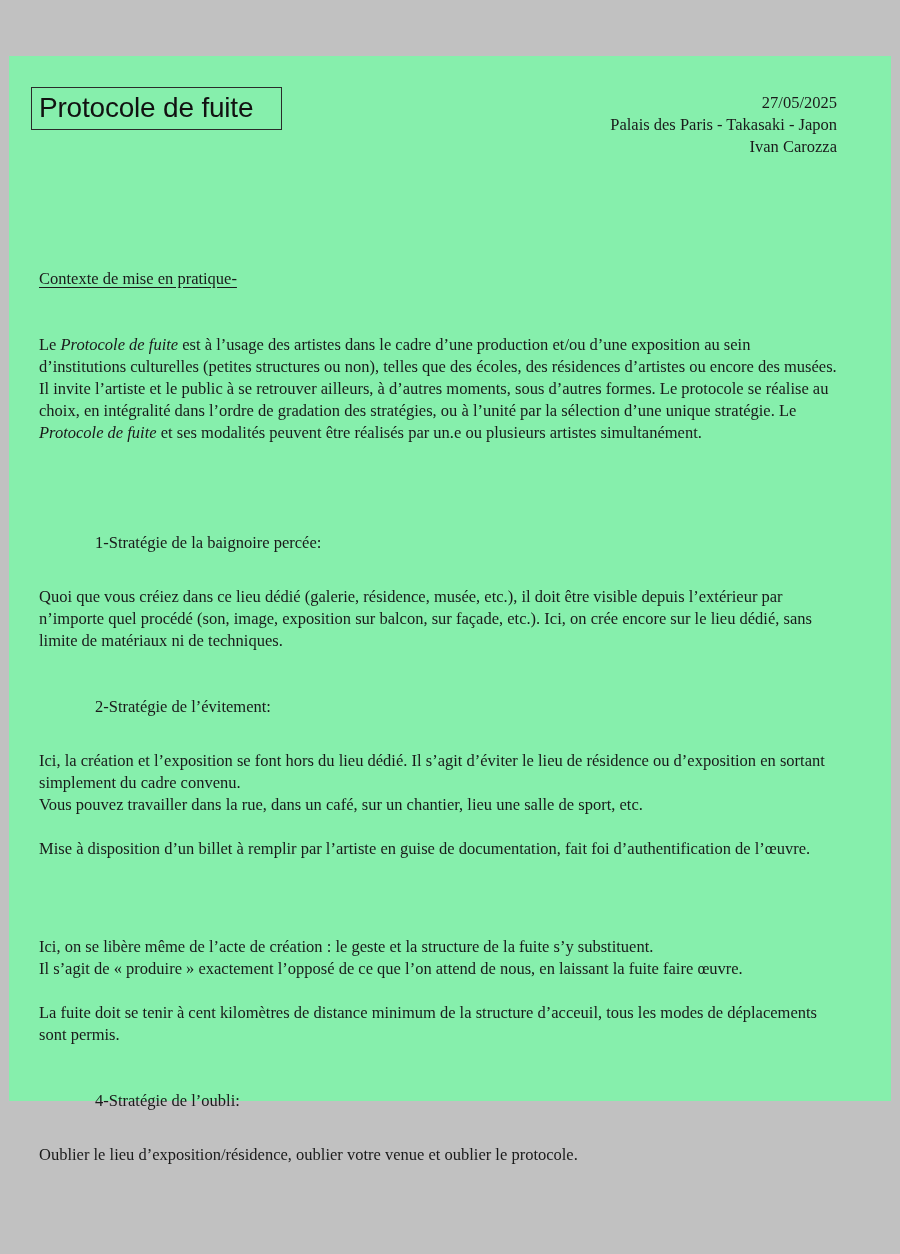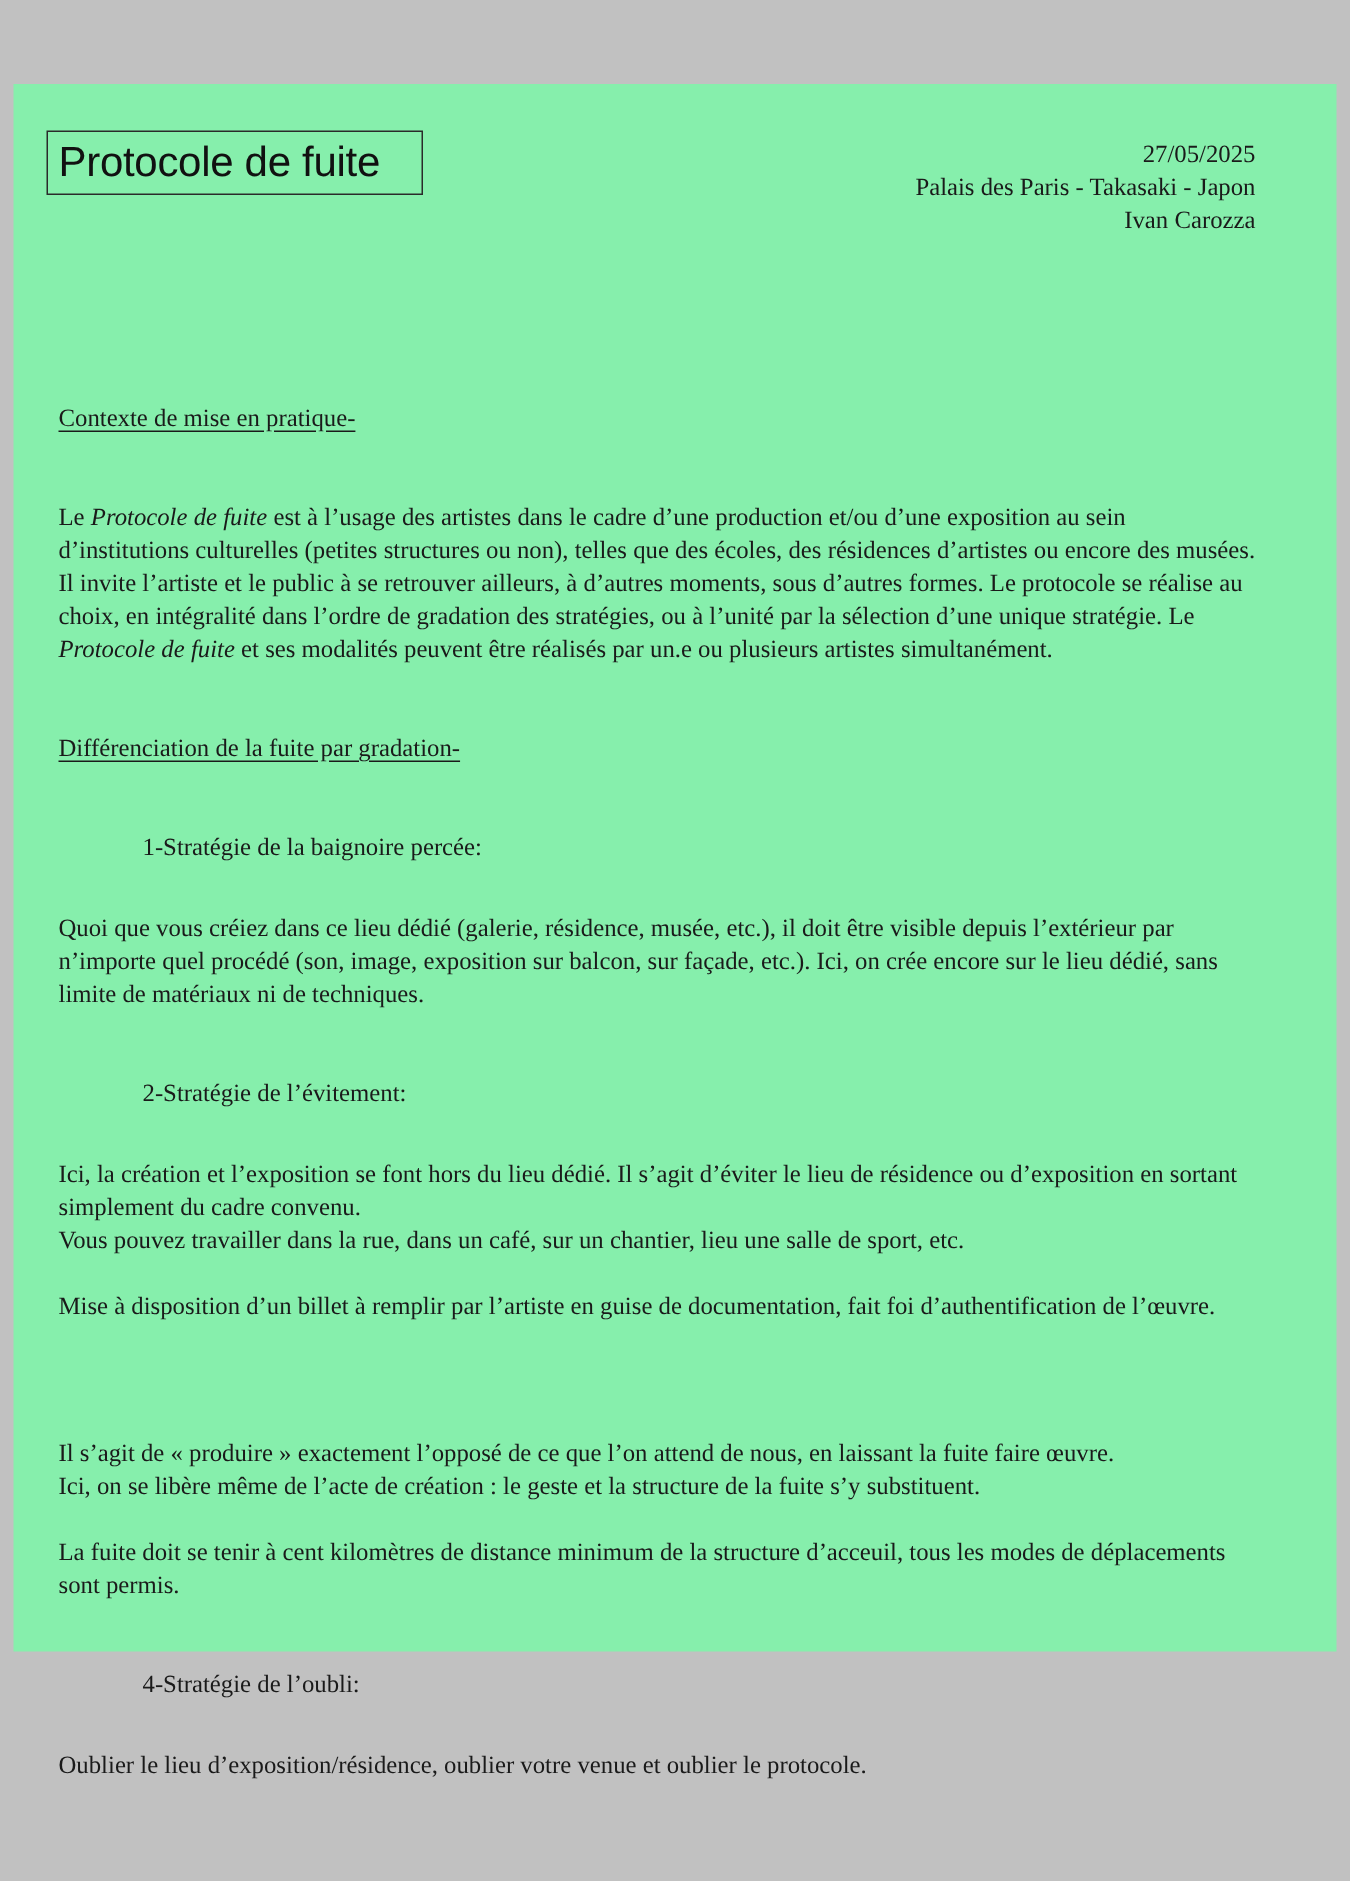--- a/index.html
+++ b/index.html
@@ -73,39 +73,38 @@
   </div>
 
   <div class="content">
 
     <p class="section-heading">Contexte de mise en pratique-</p>
     <div class="gap-l"></div>
 
     <p><span>Le </span><em>Protocole de fuite</em><span> est à l’usage des artistes dans le cadre d’une production et/ou d’une exposition au sein d’institutions culturelles (petites structures ou non), telles que des écoles, des résidences d’artistes ou encore des musées. Il invite l’artiste et le public à se retrouver ailleurs, à d’autres moments, sous d’autres formes. Le protocole se réalise au choix, en intégralité dans l’ordre de gradation des stratégies, ou à l’unité par la sélection d’une unique stratégie. Le </span><em>Protocole de fuite</em><span> et ses modalités peuvent être réalisés par un.e ou plusieurs artistes simultanément.</span></p>
     <div class="gap-l"></div>
 
-    <p class="section-heading">Différenciation de la fuite par gradation-</p>
     <div class="gap-l"></div>
 
     <p class="strategy-title">1-Stratégie de la baignoire percée:</p>
     <div class="gap-m"></div>
     <p>Quoi que vous créiez dans ce lieu dédié (galerie, résidence, musée, etc.), il doit être visible depuis l’extérieur par n’importe quel procédé (son, image, exposition sur balcon, sur façade, etc.). Ici, on crée encore sur le lieu dédié, sans limite de matériaux ni de techniques.</p>
     <div class="gap-l"></div>
 
     <p class="strategy-title">2-Stratégie de l’évitement:</p>
     <div class="gap-m"></div>
     <p>Ici, la création et l’exposition se font hors du lieu dédié. Il s’agit d’éviter le lieu de résidence ou d’exposition en sortant simplement du cadre convenu.</p>
     <p>Vous pouvez travailler dans la rue, dans un café, sur un chantier, lieu une salle de sport, etc.</p>
     <div class="gap-s"></div>
     <p>Mise à disposition d’un billet à remplir par l’artiste en guise de documentation, fait foi d’authentification de l’œuvre.</p>
     <div class="gap-l"></div>
 
     <div class="gap-m"></div>
+    <p>Ici, on se libère même de l’acte de création : le geste et la structure de la fuite s’y substituent.</p>
     <p>Il s’agit de « produire » exactement l’opposé de ce que l’on attend de nous, en laissant la fuite faire œuvre.</p>
-    <p>Ici, on se libère même de l’acte de création : le geste et la structure de la fuite s’y substituent.</p>
     <div class="gap-s"></div>
     <p>La fuite doit se tenir à cent kilomètres de distance minimum de la structure d’acceuil, tous les modes de déplacements sont permis.</p>
     <div class="gap-l"></div>
 
     <p class="strategy-title">4-Stratégie de l’oubli:</p>
     <div class="gap-m"></div>
     <p>Oublier le lieu d’exposition/résidence, oublier votre venue et oublier le protocole.</p>
 
   </div>
 </div>

